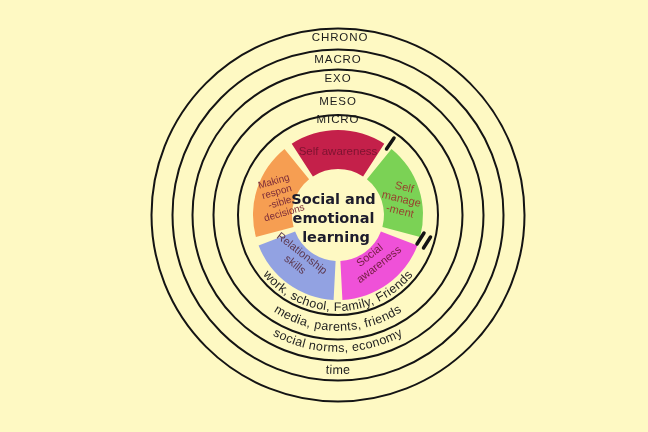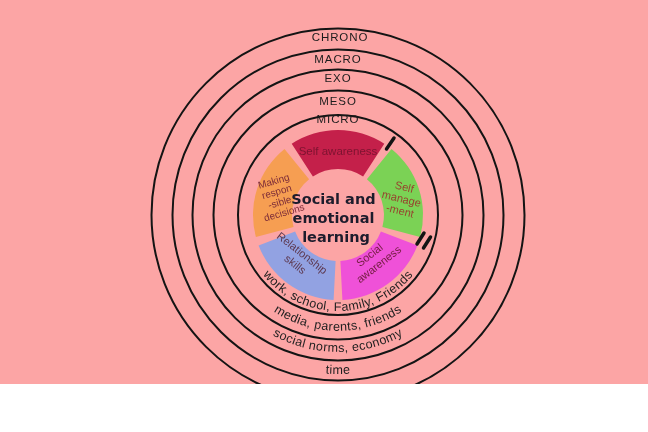--- a/index.html
+++ b/index.html
@@ -1,16 +1,16 @@
 <!DOCTYPE html>
 <html><head>
 <meta charset="utf-8">
 <style>
   html,body{margin:0;padding:0;background:#ffffff;}
-  .stage{width:648px;height:384px;position:relative;background:#fca5a5;overflow:hidden;
+  .stage{width:648px;height:432px;position:relative;background:#fef9c3;overflow:hidden;
          font-family:"Liberation Sans", sans-serif;}
   svg{display:block;}
   .ring{fill:none;stroke:#141414;stroke-width:2;}
   .top-label{font-family:"Liberation Sans",sans-serif;font-size:11.5px;font-weight:500;
              letter-spacing:0.9px;fill:#1c1c1c;text-anchor:middle;}
   .arc-label{font-family:"Liberation Sans",sans-serif;font-size:12.5px;font-weight:500;
              letter-spacing:0.4px;fill:#1f1f1f;}
   .seg{stroke:none;}
   .seg-label{font-family:"Liberation Sans",sans-serif;text-anchor:middle;font-weight:500;}
   .hub-label{font-family:"DejaVu Sans","Liberation Sans",sans-serif;font-size:14.5px;

